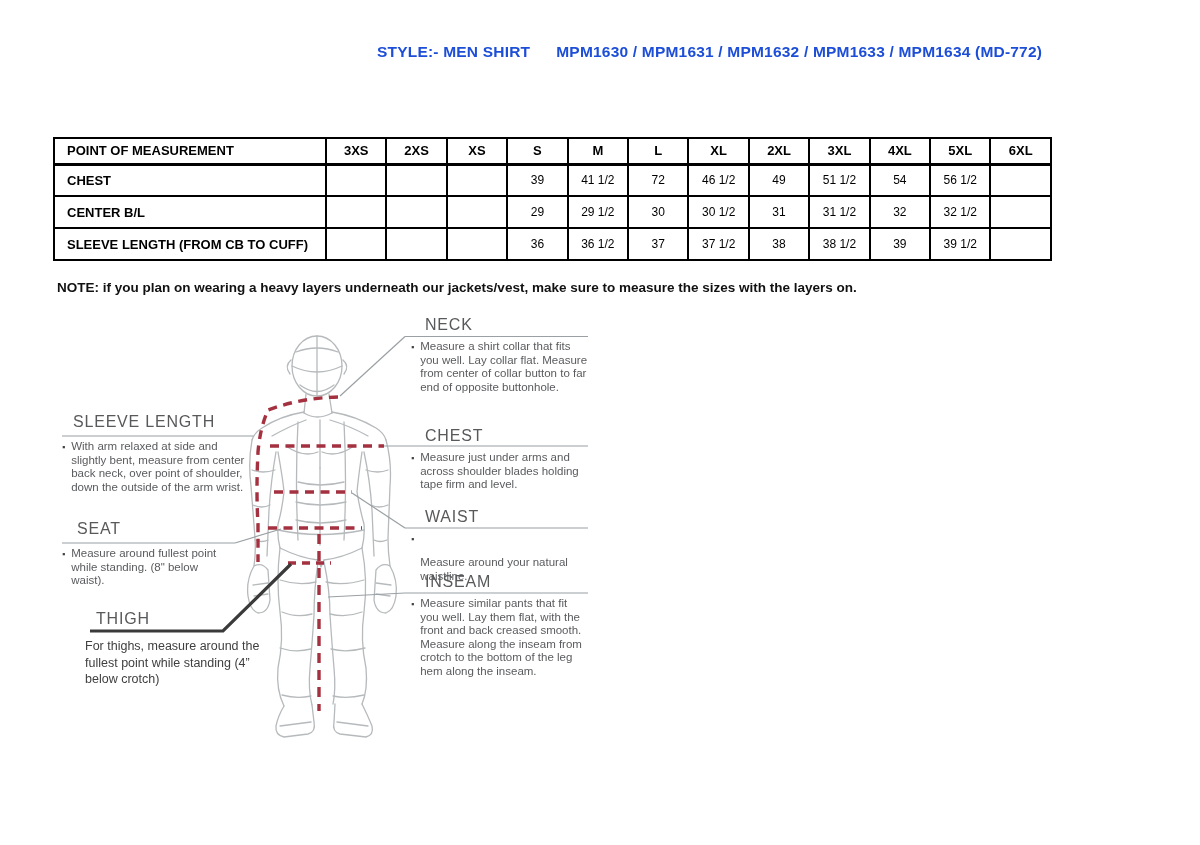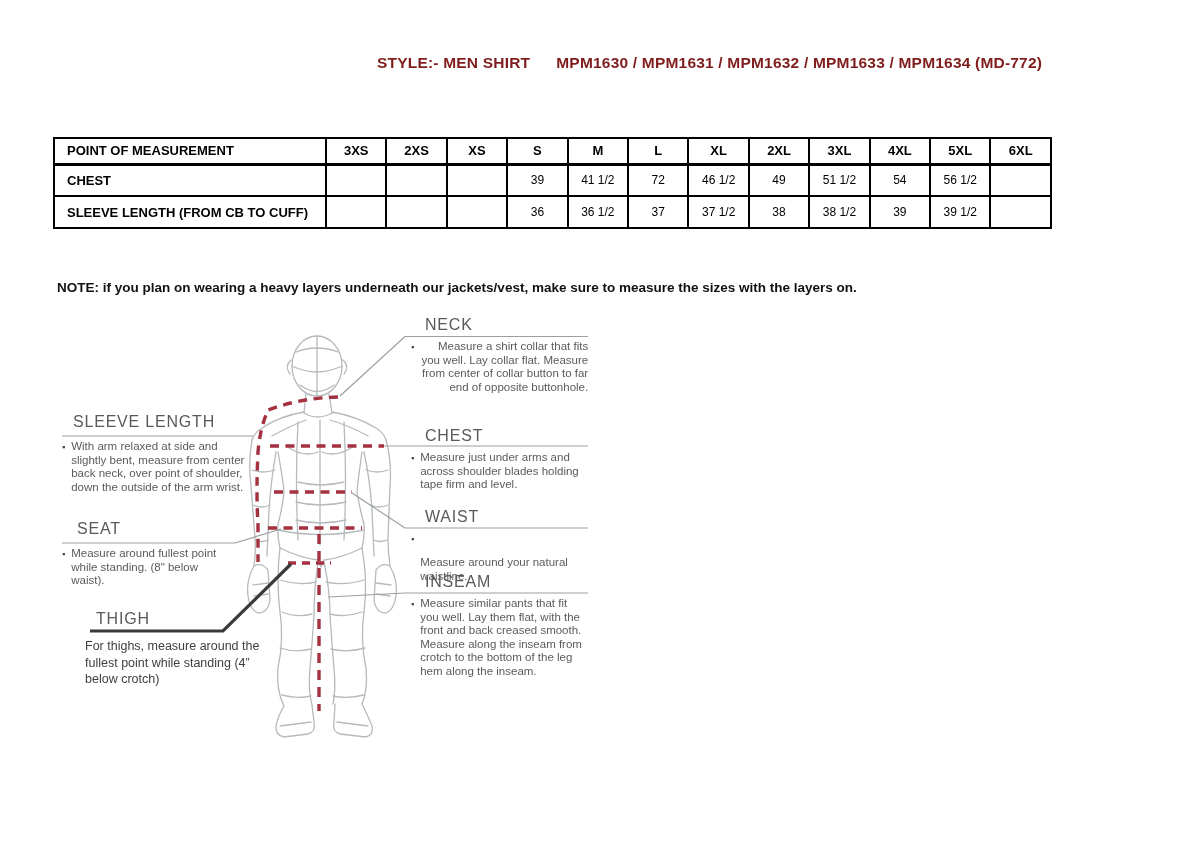--- a/index.html
+++ b/index.html
@@ -3,22 +3,22 @@
 <meta charset="utf-8">
 <style>
   * { margin:0; padding:0; box-sizing:border-box; }
   html,body { background:#ffffff; }
   .page {
     position:relative; width:1200px; height:845px;
     background:#ffffff; overflow:hidden;
     font-family:"Liberation Sans", sans-serif; color:#000;
   }
   .title {
-    position:absolute; left:377px; top:54px;
-    font-size:15.5px; font-weight:bold; color:#7f1d1d;
+    position:absolute; left:377px; top:43px;
+    font-size:15.5px; font-weight:bold; color:#1d4ed8;
     white-space:nowrap; letter-spacing:0.2px;
   }
   .title .codes { margin-left:26px; }
 
   table.size-table {
     position:absolute; left:53px; top:137px; width:999px;
     border-collapse:collapse; table-layout:fixed;
     font-size:13px;
   }
   table.size-table th, table.size-table td {
@@ -90,20 +90,35 @@
         <td>41 1/2</td>
         <td>72</td>
         <td>46 1/2</td>
         <td>49</td>
         <td>51 1/2</td>
         <td>54</td>
         <td>56 1/2</td>
         <td></td>
       </tr>
       <tr>
+        <td class="lbl">CENTER B/L</td>
+        <td></td>
+        <td></td>
+        <td></td>
+        <td>29</td>
+        <td>29 1/2</td>
+        <td>30</td>
+        <td>30 1/2</td>
+        <td>31</td>
+        <td>31 1/2</td>
+        <td>32</td>
+        <td>32 1/2</td>
+        <td></td>
+      </tr>
+      <tr>
         <td class="lbl">SLEEVE LENGTH (FROM CB TO CUFF)</td>
         <td></td>
         <td></td>
         <td></td>
         <td>36</td>
         <td>36 1/2</td>
         <td>37</td>
         <td>37 1/2</td>
         <td>38</td>
         <td>38 1/2</td>
@@ -216,21 +231,21 @@
       <path d="M 62 543 L 235 543"></path>
       <path d="M 235 543 L 281 529"></path>
     </g>
 
     <path fill="none" stroke-width="3.2" stroke-linejoin="miter" d="M 90 631 L 223 631 L 291 564" stroke="#3a3a3a"></path>
   </svg>
 
   <div class="mlabel" style="left:425px; top:316px;">NECK</div>
   <div class="mdesc" style="left:411px; top:340px; width:182px;">
     <span class="bullet">▪</span>
-    <span class="txt" style="width:168px;text-align:right;">Measure a shirt collar that fits you well. Lay collar flat. Measure from center of collar button to far end of opposite buttonhole.</span>
+    <span class="txt" style="width:168px;">Measure a shirt collar that fits you well. Lay collar flat. Measure from center of collar button to far end of opposite buttonhole.</span>
   </div>
 
   <div class="mlabel" style="left:425px; top:427px;">CHEST</div>
   <div class="mdesc" style="left:411px; top:451px; width:182px;">
     <span class="bullet">▪</span>
     <span class="txt" style="width:168px;">Measure just under arms and across shoulder blades holding tape firm and level.</span>
   </div>
 
   <div class="mlabel" style="left:425px; top:508px;">WAIST</div>
   <div class="mdesc" style="left:411px; top:532px; width:182px;">

